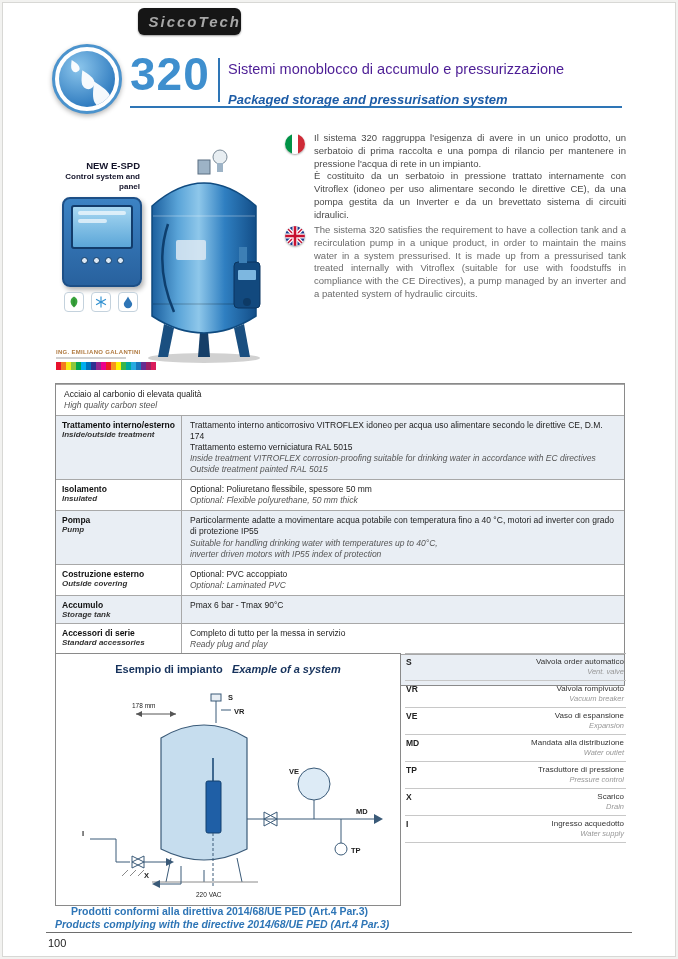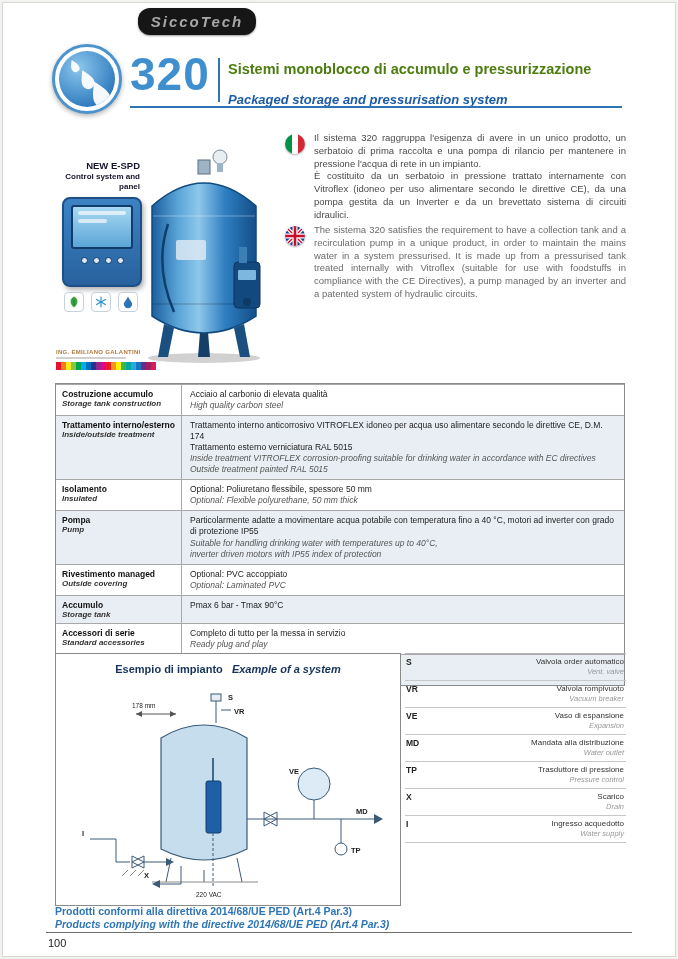--- a/index.html
+++ b/index.html
@@ -1,28 +1,28 @@
 <!DOCTYPE html>
 <html><head>
 <meta charset="utf-8">
 <style>
   * { margin:0; padding:0; box-sizing:border-box; }
   html,body { width:678px; height:959px; }
   body { position:relative; background:#f2f2f0; font-family:"Liberation Sans", sans-serif; overflow:hidden; }
   .sheet { position:absolute; left:2px; top:2px; width:674px; height:955px; background:#ffffff; border:1px solid #d8d8d5; }
 
   
-  .logo-bar { position:absolute; left:138px; top:8px; width:118px; height:27px; background:#161616; border-radius:12px; display:flex; align-items:center; justify-content:center; box-shadow:0 1px 2px rgba(0,0,0,.4); }
+  .logo-bar { position:absolute; left:138px; top:8px; width:103px; height:27px; background:#161616; border-radius:6px; display:flex; align-items:center; justify-content:flex-end; box-shadow:0 1px 2px rgba(0,0,0,.4); }
   .logo-text { color:#a8a8a8; font-size:15px; font-weight:bold; font-style:italic; letter-spacing:2px; }
   .badge { position:absolute; left:52px; top:44px; width:70px; height:70px; border-radius:50%; background:#fff; border:3px solid #4b93cd; box-shadow:0 2px 5px rgba(0,0,0,.3); display:flex; align-items:center; justify-content:center; }
   .badge-inner { width:56px; height:56px; border-radius:50%; background:radial-gradient(circle at 35% 30%, #8cc6ec, #2f7bbf 75%); overflow:hidden; }
   .model-number { position:absolute; left:130px; top:47px; font-size:46px; font-weight:bold; color:#3f8fce; letter-spacing:1px; }
   .header-divider { position:absolute; left:218px; top:58px; width:2px; height:44px; background:#2e75b6; }
   .title-block { position:absolute; left:228px; top:61px; width:400px; }
-  .title-it { font-size:14.5px; font-weight:bold; color:#4d7c0f; }
+  .title-it { font-size:14.5px; font-weight:normal; color:#4c1d95; }
   .title-en { font-size:13px; font-weight:bold; font-style:italic; color:#1d5ca6; margin-top:15px; }
   .header-rule { position:absolute; left:130px; top:106px; width:492px; height:2px; background:#2e75b6; }
 
   
   .new-espd { position:absolute; left:50px; top:160px; width:90px; text-align:right; color:#14142a; }
   .new-espd .l1 { font-size:9.5px; font-weight:bold; display:block; }
   .new-espd .l2 { font-size:8px; font-weight:bold; display:block; margin-top:1px; line-height:1.25; }
   .panel { position:absolute; left:62px; top:197px; width:80px; height:90px; background:linear-gradient(#3c83c4,#28619e); border:2px solid #1d4f86; border-radius:8px; padding:6px 7px; box-shadow:2px 3px 5px rgba(0,0,0,.3); }
   .panel-screen { height:44px; background:linear-gradient(#a8d8f2,#5ba6d8); border:2px solid #123c6b; border-radius:3px; padding:4px 5px; }
   .panel-screen .bar { height:4px; background:rgba(255,255,255,.65); border-radius:2px; margin-bottom:4px; }
@@ -71,21 +71,21 @@
 
   
   .legend { position:absolute; left:405px; top:653px; width:221px; border-top:1px solid #b5b5b5; }
   .legend-item { position:relative; border-bottom:1px solid #c8c8c8; padding:3px 2px 4px 26px; min-height:24px; }
   .legend-code { position:absolute; left:1px; top:3px; font-weight:bold; font-size:8.5px; color:#222; }
   .legend-it { display:block; text-align:right; font-size:8px; color:#333; }
   .legend-en { display:block; text-align:right; font-size:7.5px; font-style:italic; color:#979797; margin-top:1px; }
 
   
   .footer-note { position:absolute; left:55px; top:905px; }
-  .footer-it { font-size:10.5px; font-weight:bold; color:#2e75b6; }
+  .footer-it { font-size:10.5px; font-weight:bold; color:#2e75b6;margin-left:16px; }
   .footer-en { font-size:10.5px; font-weight:bold; font-style:italic; color:#2e75b6; margin-top:1px; }
   .page-rule { position:absolute; left:46px; top:932px; width:586px; height:1px; background:#6e6e6e; }
   .page-number { position:absolute; left:48px; top:937px; font-size:11px; color:#222; }
 </style>
 </head>
 <body>
 
 <div class="sheet"></div>
 
 <div class="logo-bar">
@@ -232,24 +232,20 @@
           <rect y="8.7" width="20" height="2.6" fill="#c8102e"></rect>
       </g>
     </svg>
   </span>
   <span class="intro-text-en">The sistema 320 satisfies the requirement to have a collection tank and a recirculation pump in a unique product, in order to maintain the mains water in a system pressurised. It is made up from a pressurised tank treated internally with Vitroflex (suitable for use with foodstuffs in compliance with the CE Directives), a pump managed by an inverter and a patented system of hydraulic circuits.</span>
 </div>
 
 <div class="tech-table">
 
   <div class="tech-row">
-    <div class="tech-label">
-      <span class="it">Costruzione accumulo</span>
-      <span class="en">Storage tank construction</span>
-    </div>
     <div class="tech-value">
       <span class="line-it">Acciaio al carbonio di elevata qualità</span>
       <span class="line-en">High quality carbon steel</span>
     </div>
   </div>
 
   <div class="tech-row alt">
     <div class="tech-label">
       <span class="it">Trattamento interno/esterno</span>
       <span class="en">Inside/outside treatment</span>
@@ -280,21 +276,21 @@
     </div>
     <div class="tech-value">
       <span class="line-it">Particolarmente adatte a movimentare acqua potabile con temperatura fino a 40 °C, motori ad inverter con grado di protezione IP55</span>
       <span class="line-en">Suitable for handling drinking water with temperatures up to 40°C,</span>
       <span class="line-en">inverter driven motors with IP55 index of protection</span>
     </div>
   </div>
 
   <div class="tech-row">
     <div class="tech-label">
-      <span class="it">Rivestimento managed</span>
+      <span class="it">Costruzione esterno</span>
       <span class="en">Outside covering</span>
     </div>
     <div class="tech-value">
       <span class="line-it">Optional: PVC accoppiato</span>
       <span class="line-en">Optional: Laminated PVC</span>
     </div>
   </div>
 
   <div class="tech-row alt">
     <div class="tech-label">

